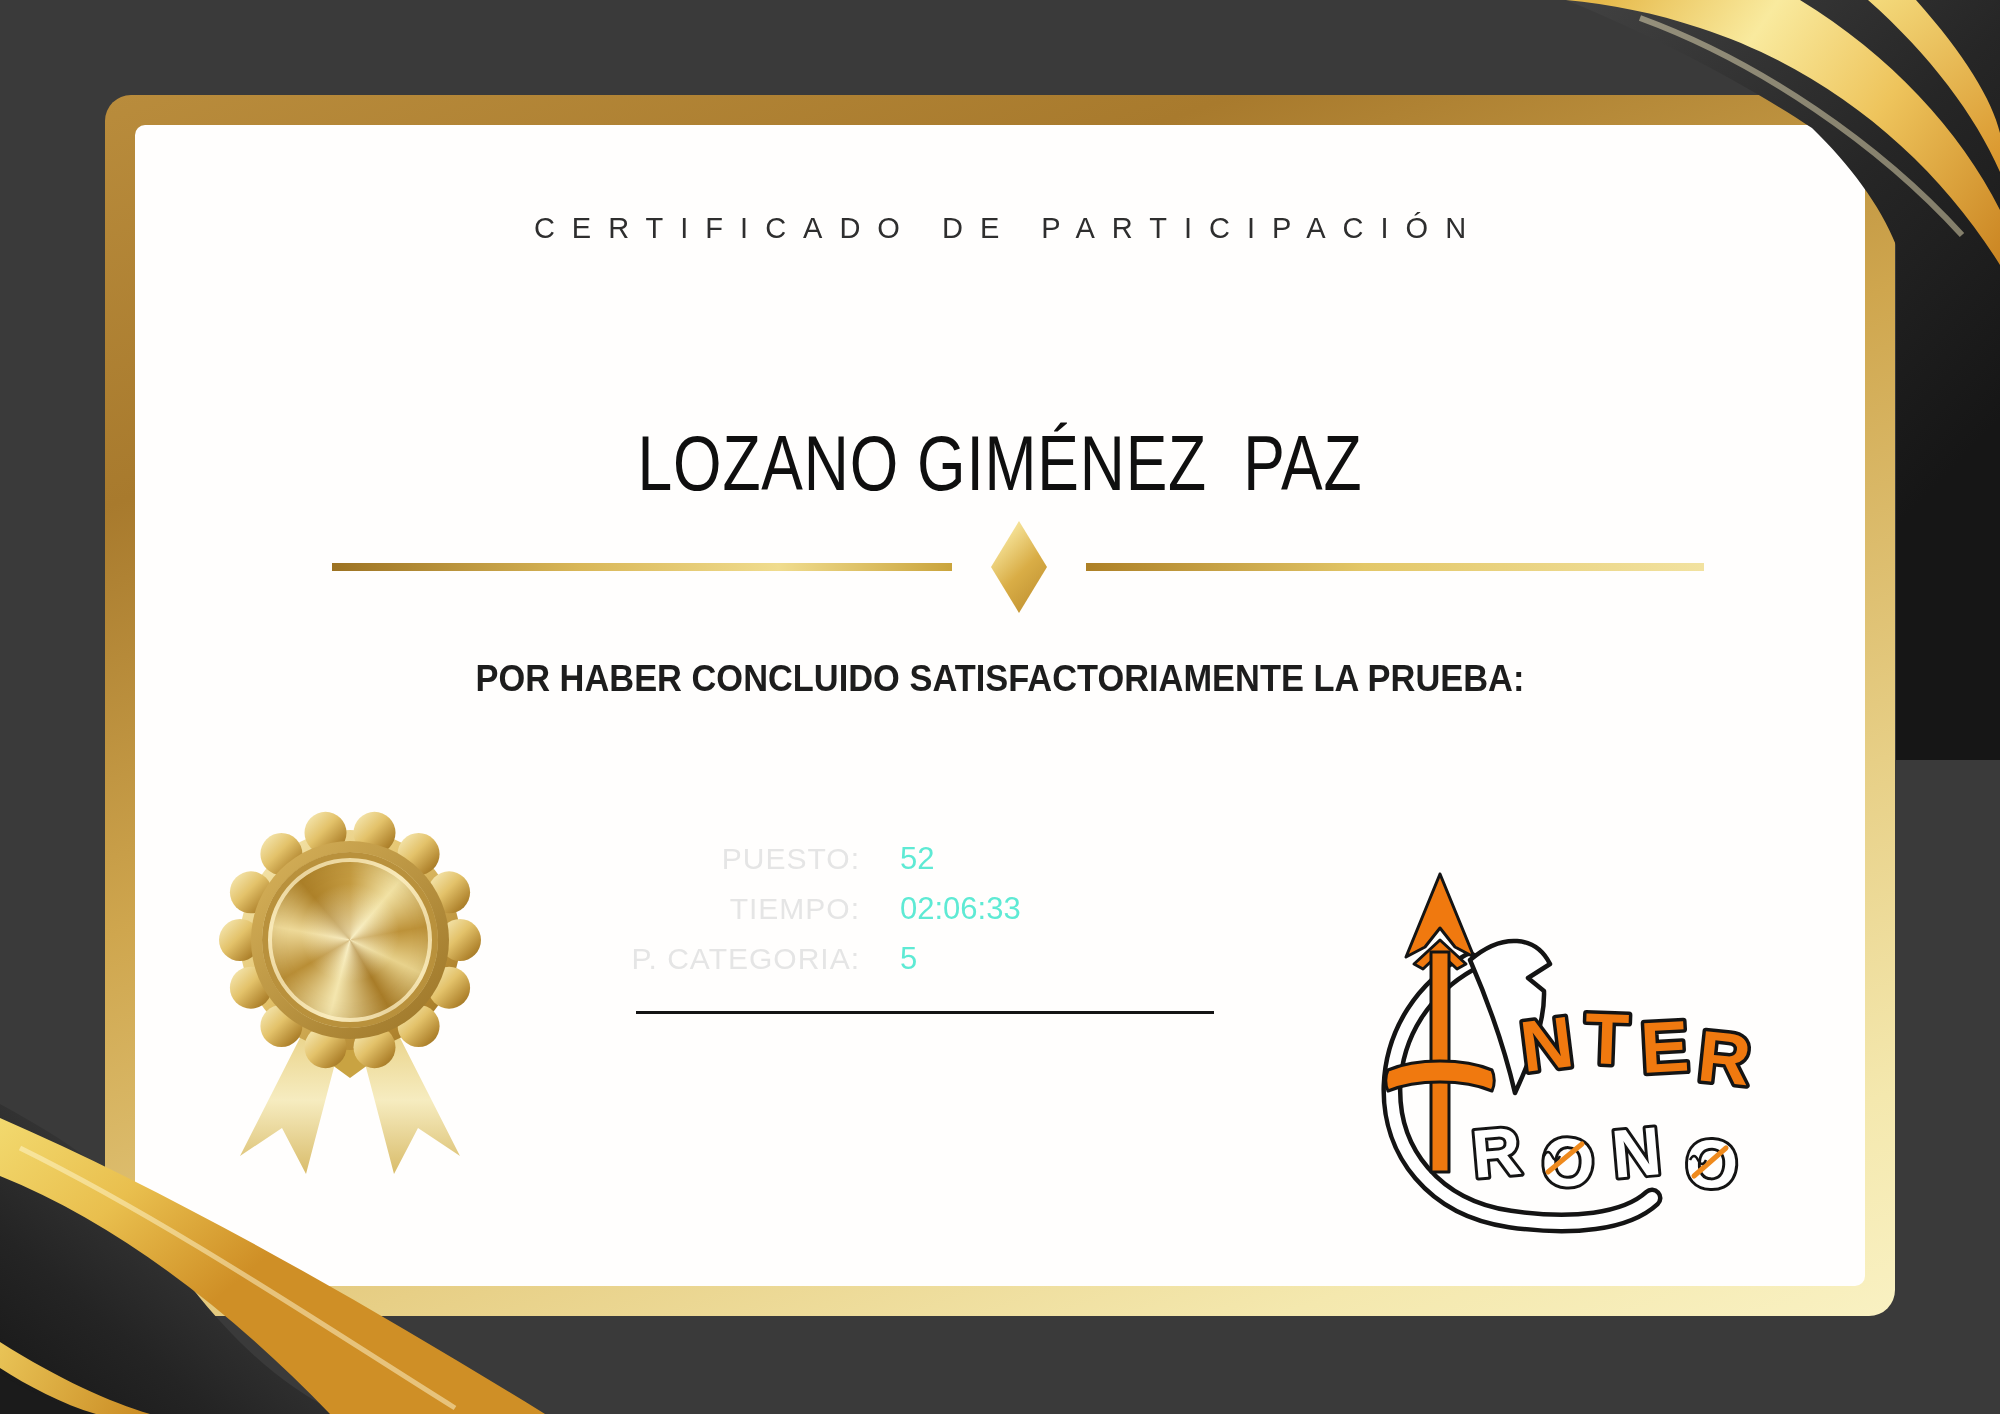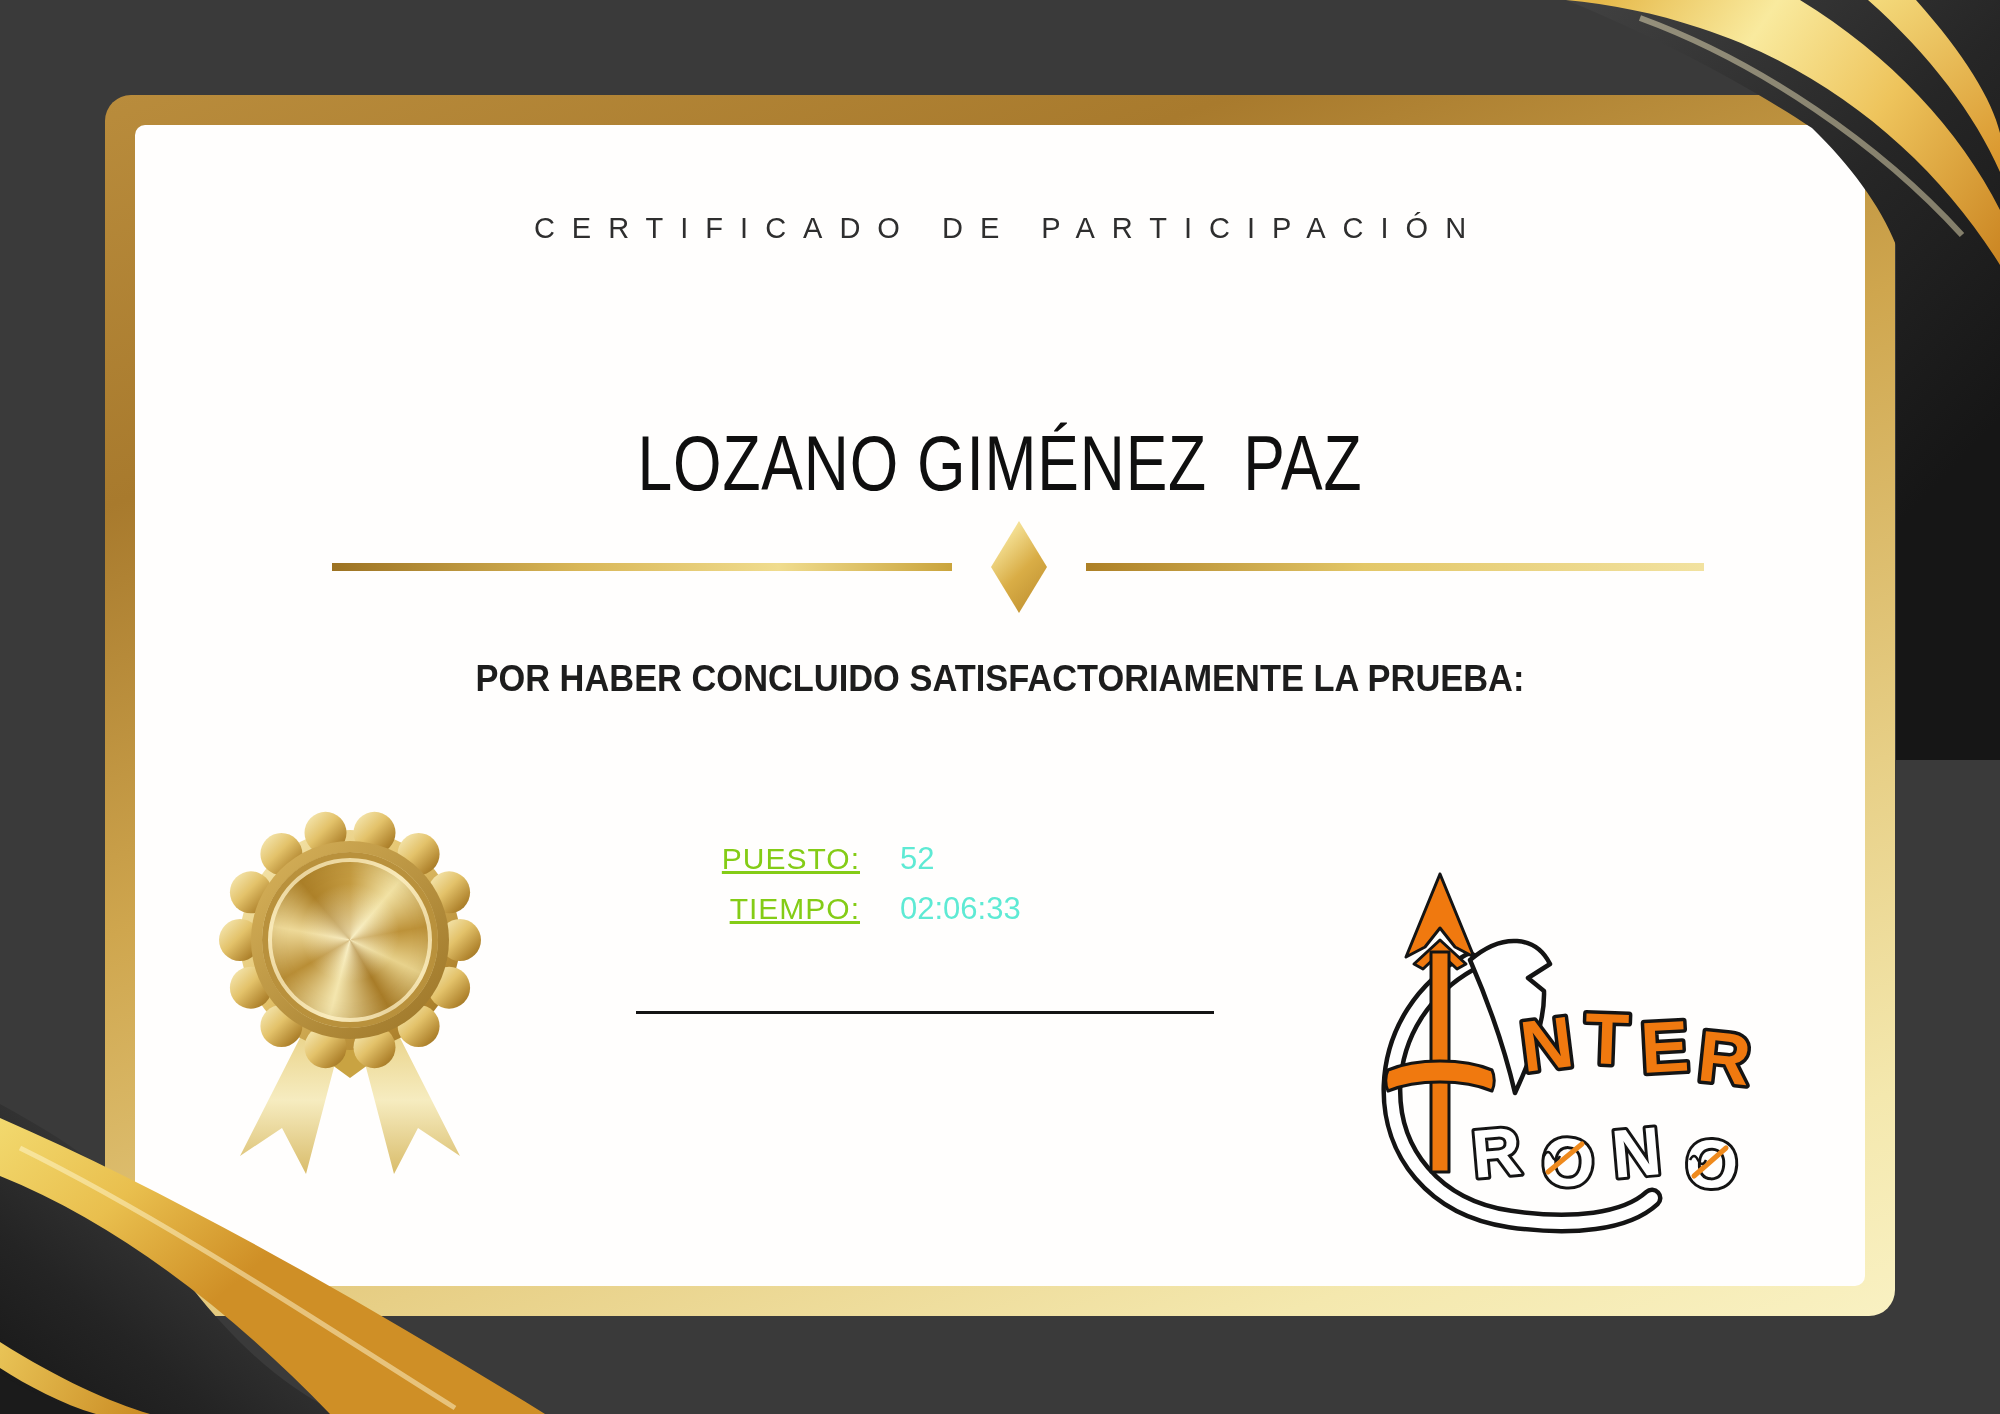--- a/index.html
+++ b/index.html
@@ -30,21 +30,21 @@
   .div-right{left:1086px;width:618px;
     background:linear-gradient(90deg,#ad8026,#e3c768 45%,#f2e2a0 100%);}
   .div-diamond{position:absolute;left:991px;top:521px;width:56px;height:92px;
     clip-path:polygon(50% 0,100% 50%,50% 100%,0 50%);
     background:linear-gradient(135deg,#f4e094 20%,#d9ad46 55%,#b98a2c 100%);}
 
   
   .details{position:absolute;left:0;top:834px;width:2000px;}
   .drow{display:flex;height:50px;align-items:center;}
   .dlabel{width:860px;text-align:right;font-size:30px;font-weight:500;
-          letter-spacing:1px;color:#84cc16;text-decoration:underline;}
+          letter-spacing:1px;color:#e5e5e5;}
   .dvalue{margin-left:40px;font-size:31px;font-weight:500;color:#5eead4;}
   .sign-line{position:absolute;left:636px;top:1011px;width:578px;height:3px;background:#141414;}
 
   
   .medal{position:absolute;left:210px;top:790px;width:280px;height:400px;}
   .medal svg{position:absolute;left:0;top:0;}
   .medal-face{position:absolute;left:52px;top:62px;width:176px;height:176px;border-radius:50%;
     background:
       radial-gradient(circle at 50% 46%,rgba(255,252,230,.55),rgba(255,255,255,0) 38%),
       conic-gradient(from 0deg,
@@ -84,20 +84,24 @@
   </div>
 
   <div class="details">
     <div class="drow">
       <span class="dlabel">PUESTO:</span>
       <span class="dvalue">52</span>
     </div>
     <div class="drow">
       <span class="dlabel">TIEMPO:</span>
       <span class="dvalue">02:06:33</span>
+    </div>
+    <div class="drow">
+      <span class="dlabel">P. CATEGORIA:</span>
+      <span class="dvalue">5</span>
     </div>
   </div>
   <div class="sign-line"></div>
 
   <div class="medal">
     <svg width="280" height="400" viewBox="0 0 280 400">
       <defs>
         <linearGradient id="goldA" x1="0" y1="0" x2="1" y2="1">
           <stop offset="0" stop-color="#f9efc0"></stop>
             <stop offset=".45" stop-color="#e3c26a"></stop>

